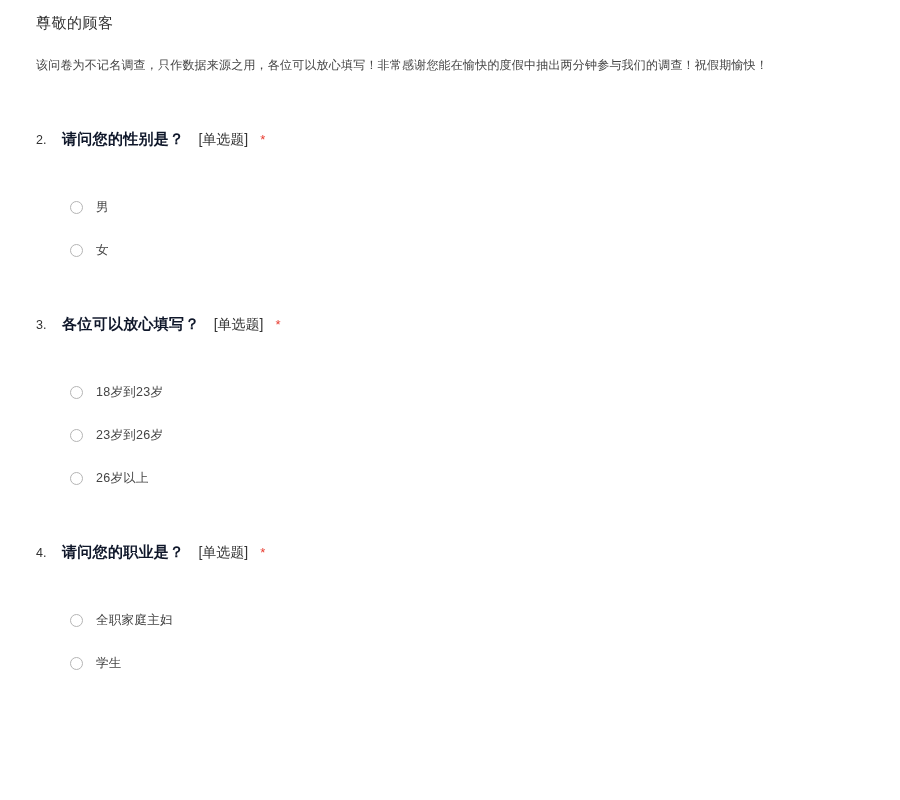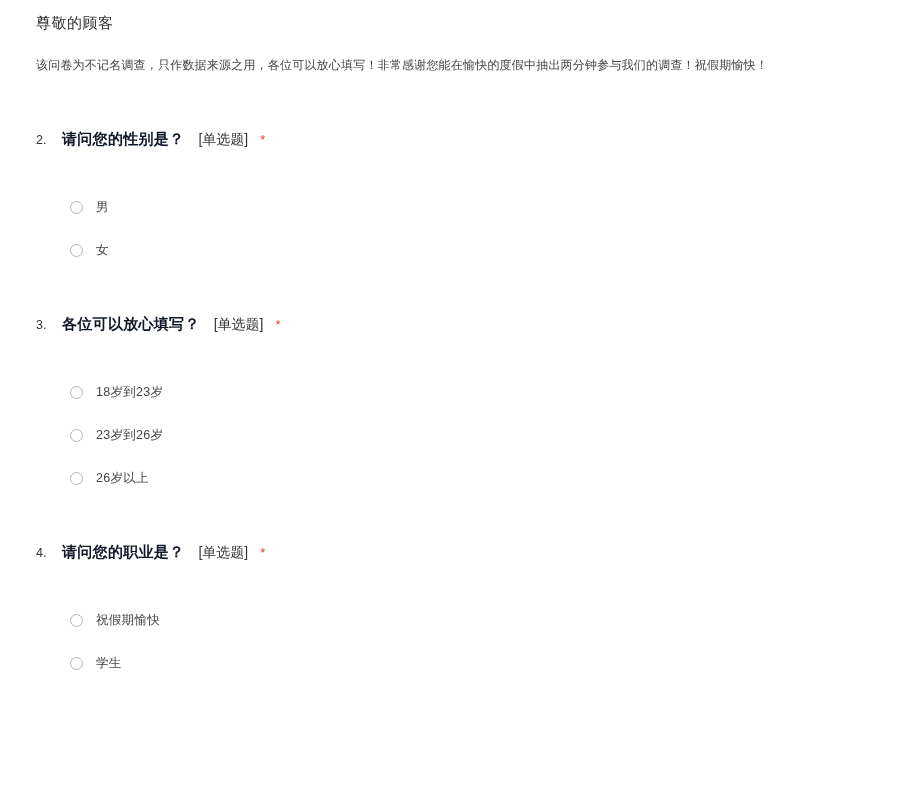--- a/index.html
+++ b/index.html
@@ -167,21 +167,21 @@
     <div class="question">
       <div class="q-header">
         <span class="q-num">4.</span>
         <span class="q-title">请问您的职业是？</span>
         <span class="q-type">[单选题]</span>
         <span class="q-required">*</span>
       </div>
       <div class="options">
         <div class="option">
           <span class="radio"></span>
-          <span class="opt-label">祝假期愉快</span>
+          <span class="opt-label">全职家庭主妇</span>
         </div>
         <div class="option">
           <span class="radio"></span>
           <span class="opt-label">学生</span>
         </div>
       </div>
     </div>
 
   </div>
 </div>

